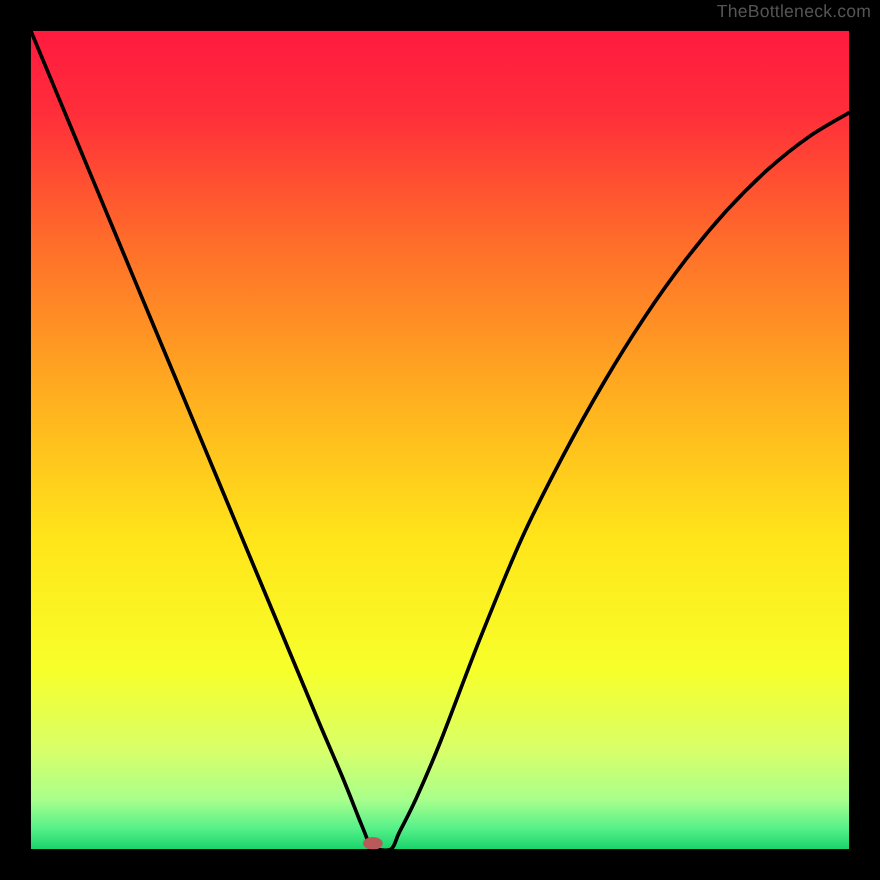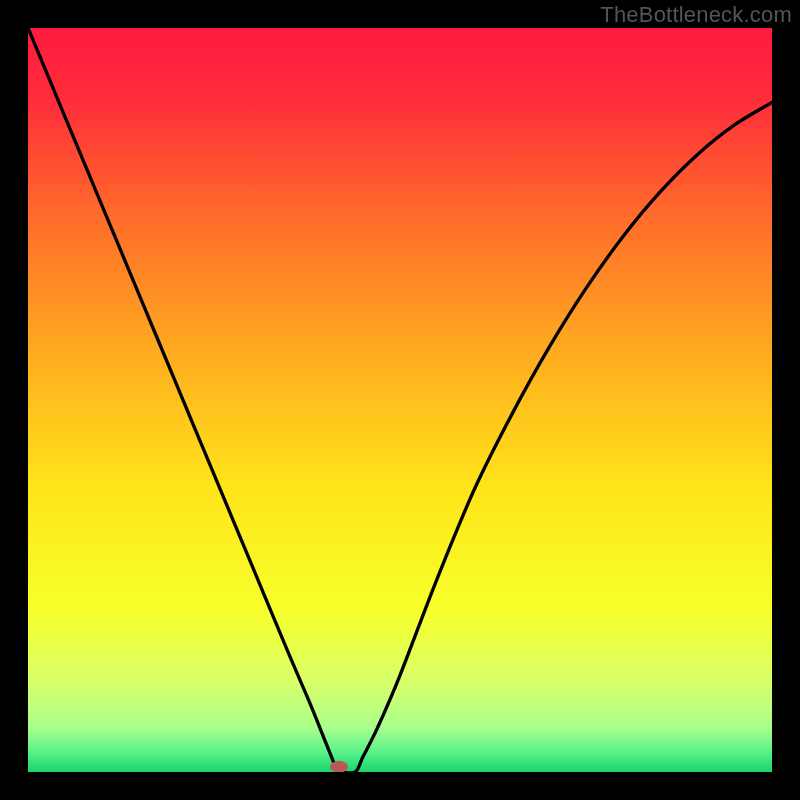--- a/index.html
+++ b/index.html
@@ -17,21 +17,21 @@
     left: 0;
     width: 800px;
     height: 800px;
     background: #000;
   }
   .watermark {
     position: absolute;
     top: 2px;
     right: 8px;
     color: #555;
-    font-size: 22px;
+    font-size: 16px;
     font-weight: 500;
     letter-spacing: 0.2px;
     z-index: 10;
   }
   svg.plot {
     position: absolute;
     left: 28px;
     top: 28px;
     width: 744px;
     height: 744px;

